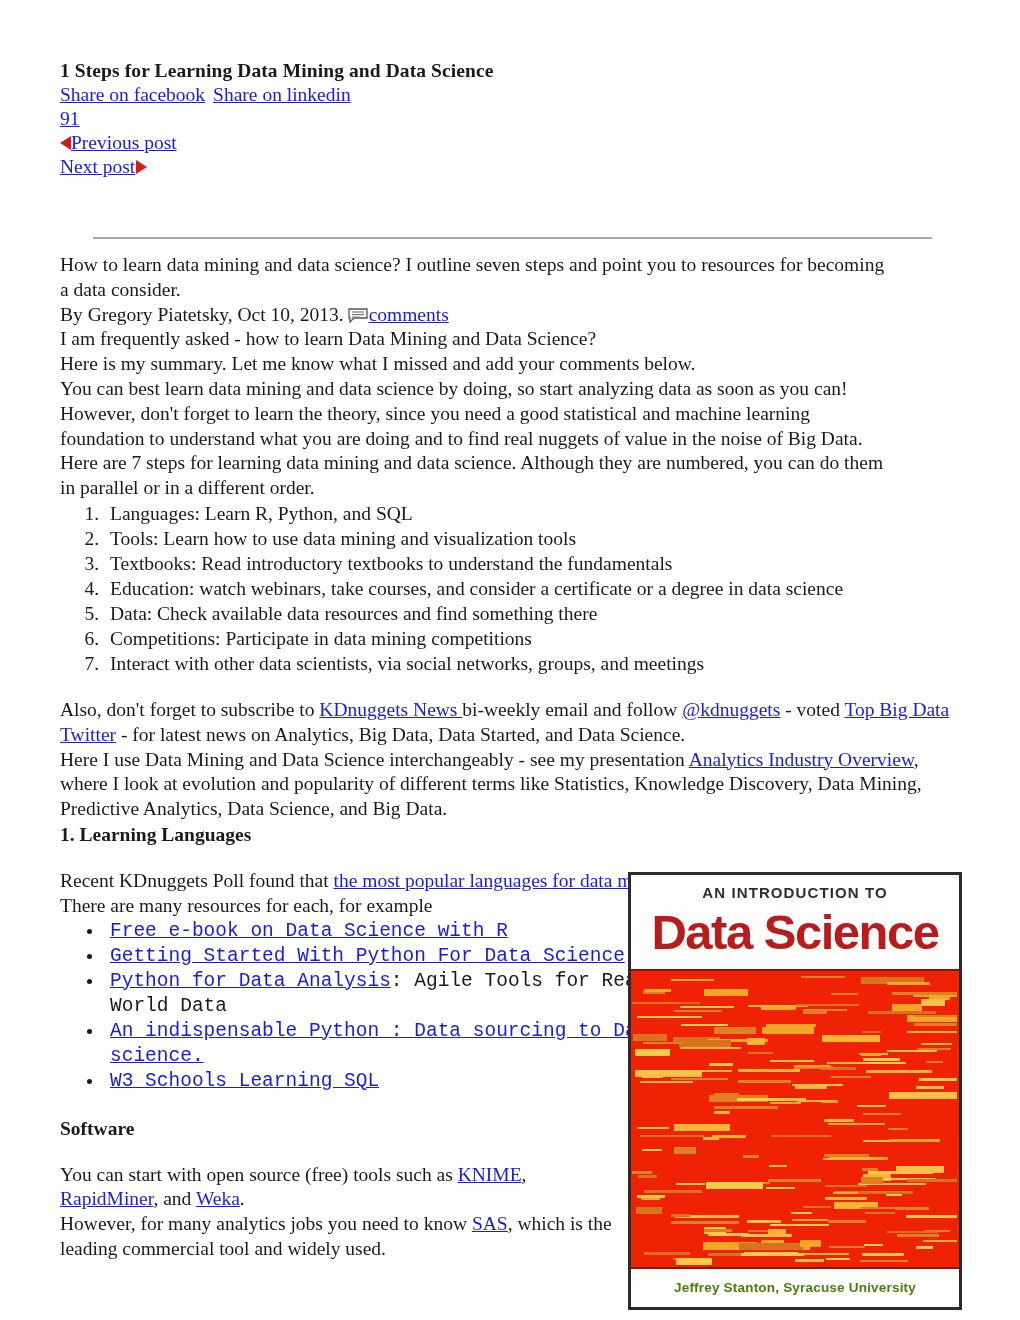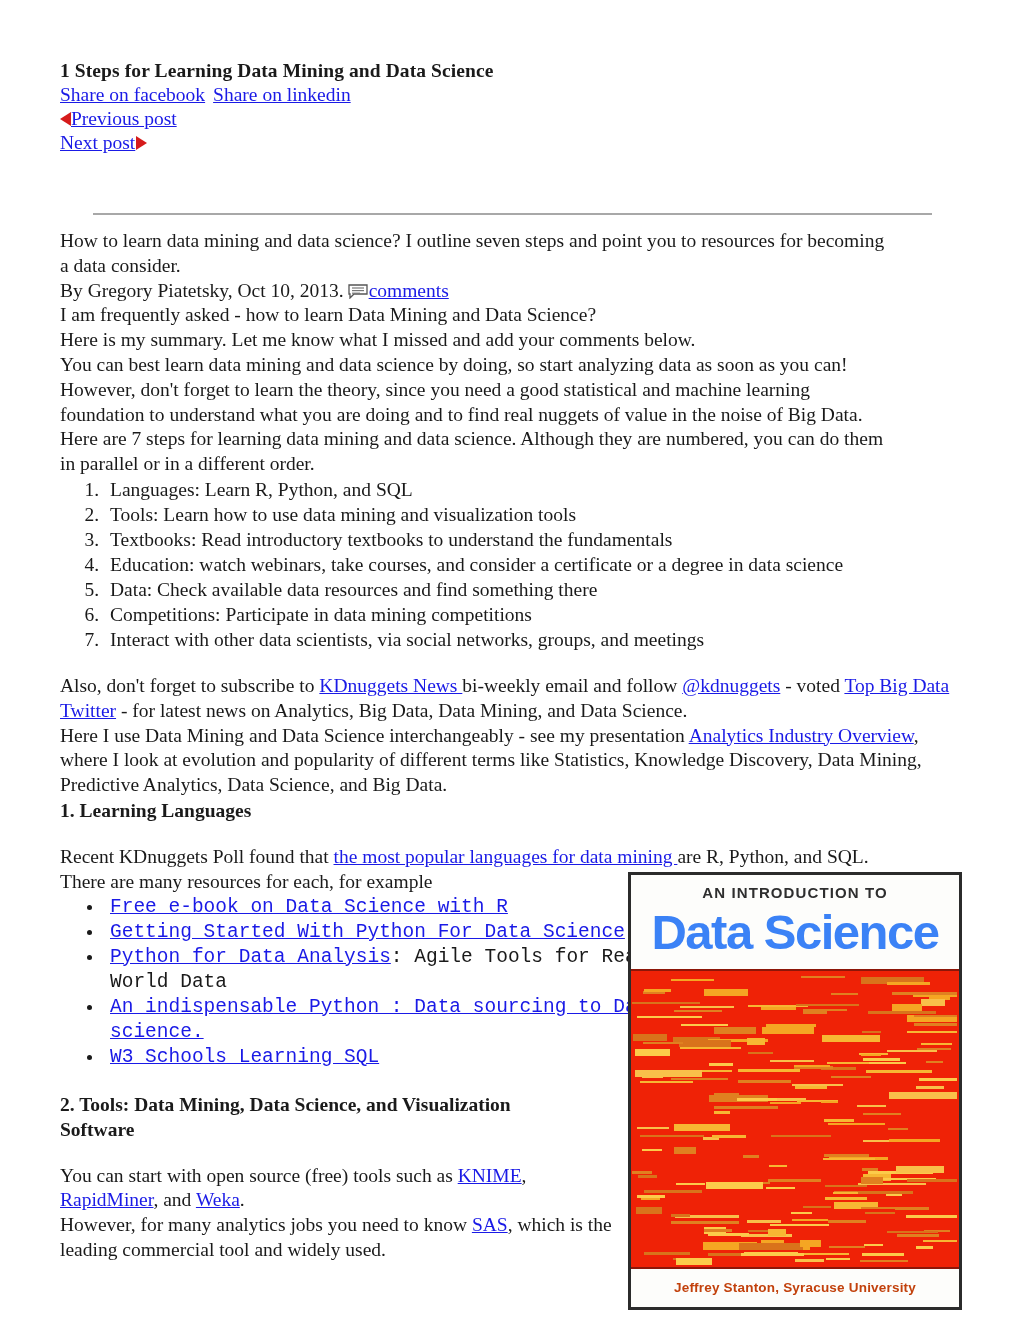--- a/index.html
+++ b/index.html
@@ -139,21 +139,21 @@
     font-size: 15px;
     font-weight: bold;
     letter-spacing: 1.1px;
     color: #2e2e2e;
   }
   .cover-main {
     font-family: "Liberation Sans", sans-serif;
     font-size: 49px;
     font-weight: bold;
     letter-spacing: -1.5px;
-    color: #3b82f6;
+    color: #b91c1c;
     line-height: 58px;
     margin-top: 2px;
   }
   .cover-art {
     position: relative;
     height: 296px;
     background: #ef2206;
     overflow: hidden;
   }
   .cover-art i {
@@ -166,35 +166,38 @@
     background: #fdfdfb;
     border-top: 2px solid #8d1608;
     text-align: center;
     box-sizing: border-box;
     padding-top: 11px;
   }
   .cover-author {
     font-family: "Liberation Sans", sans-serif;
     font-size: 13.5px;
     font-weight: bold;
-    color: #c2410c;
+    color: #4d7c0f;
     letter-spacing: 0.2px;
   }
 </style>
 </head>
 <body>
 
 <div class="page">
 
   <h1 class="doc-title">1 Steps for Learning Data Mining and Data Science</h1>
 
   <div class="share-row">
     <a class="link" href="#">Share on facebook</a><span class="sep"></span><a class="link" href="#">Share on linkedin</a>
   </div>
 
+  <div class="count-row">
+    <a class="link" href="#">91</a>
+  </div>
 
   <div class="navlink-row"><span class="tri tri-left"></span><a class="link" href="#">Previous post</a></div>
 
   <div class="navlink-row"><a class="link" href="#">Next post</a><span class="tri tri-right"></span></div>
 
   <div class="spacer-top"></div>
 
   <hr class="rule">
 
   <div class="body-block">
@@ -222,21 +225,21 @@
       <li>Tools: Learn how to use data mining and visualization tools</li>
       <li>Textbooks: Read introductory textbooks to understand the fundamentals</li>
       <li>Education: watch webinars, take courses, and consider a certificate or a degree in data science</li>
       <li>Data: Check available data resources and find something there</li>
       <li>Competitions: Participate in data mining competitions</li>
       <li>Interact with other data scientists, via social networks, groups, and meetings</li>
     </ol>
 
     <div class="gap"></div>
 
-    <p><span>Also, don't forget to subscribe to </span><a class="link" href="#">KDnuggets News </a><span>bi-weekly email and follow </span><a class="link" href="#">@kdnuggets</a><span> - voted </span><a class="link" href="#">Top Big Data Twitter</a><span> - for latest news on Analytics, Big Data, Data Mining, and Data Science.</span></p>
+    <p><span>Also, don't forget to subscribe to </span><a class="link" href="#">KDnuggets News </a><span>bi-weekly email and follow </span><a class="link" href="#">@kdnuggets</a><span> - voted </span><a class="link" href="#">Top Big Data Twitter</a><span> - for latest news on Analytics, Big Data, Data Started, and Data Science.</span></p>
 
     <p><span>Here I use Data Mining and Data Science interchangeably - see my presentation </span><a class="link" href="#">Analytics Industry Overview</a><span>, where I look at evolution and popularity of different terms like Statistics, Knowledge Discovery, Data Mining, Predictive Analytics, Data Science, and Big Data.</span></p>
 
     <p class="h-sub">1. Learning Languages</p>
 
     <div class="gap"></div>
 
     <p><span>Recent KDnuggets Poll found that </span><a class="link" href="#">the most popular languages for data mining </a><span>are R, Python, and SQL.</span></p>
 
     <p>There are many resources for each, for example</p>
@@ -245,21 +248,20 @@
       <li><a class="link" href="#">Free e-book on Data Science with R</a><span></span></li>
       <li><a class="link" href="#">Getting Started With Python For Data Science</a><span></span></li>
       <li><a class="link" href="#">Python for Data Analysis</a><span>: Agile Tools for Real World Data</span></li>
       <li><a class="link" href="#">An indispensable Python : Data sourcing to Data science.</a><span></span></li>
       <li><a class="link" href="#">W3 Schools Learning SQL</a><span></span></li>
     </ul>
 
     <div class="gap"></div>
 
     <div class="left-col">
-      <p class="h-sub">2. Tools: Data Mining, Data Science, and Visualization</p>
       <p class="h-sub">Software</p>
 
       <div class="gap"></div>
 
 
       <p><span>You can start with open source (free) tools such as </span><a class="link" href="#">KNIME</a><span>, </span><a class="link" href="#">RapidMiner</a><span>, and </span><a class="link" href="#">Weka</a><span>.</span></p>
 
       <p><span>However, for many analytics jobs you need to know </span><a class="link" href="#">SAS</a><span>, which is the leading commercial tool and widely used.</span></p>
     </div>
 

